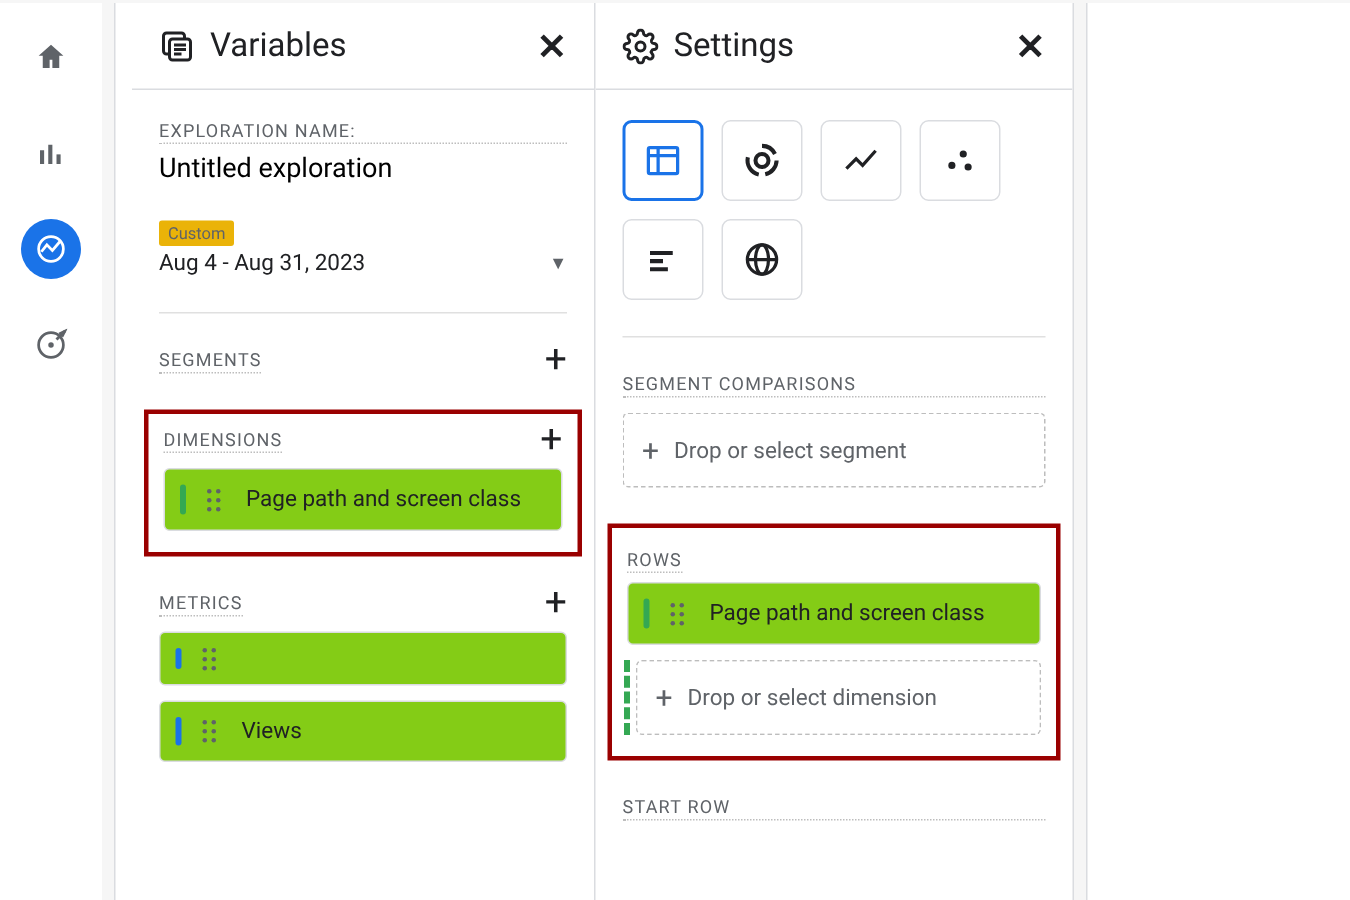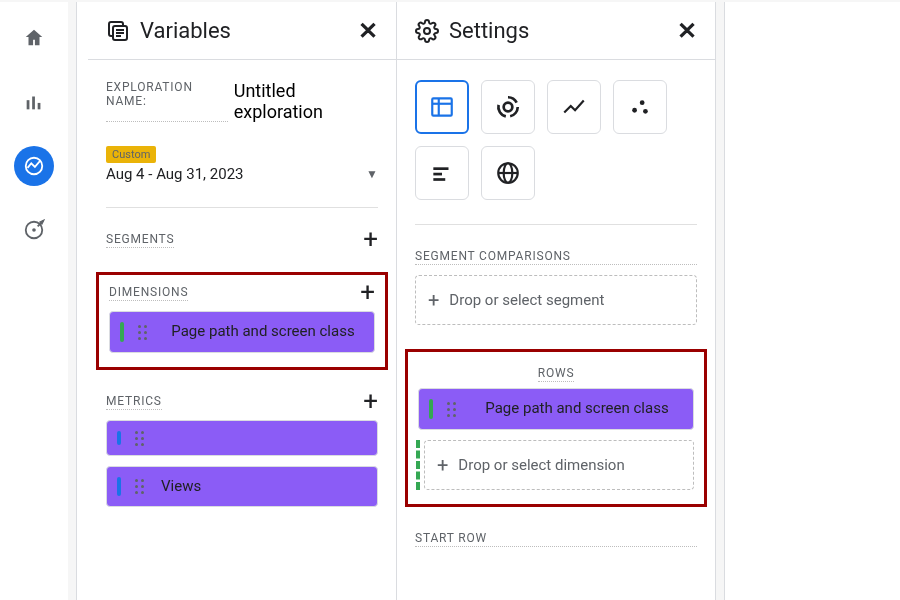--- a/index.html
+++ b/index.html
@@ -84,21 +84,21 @@
   }
   .section-label {
     font-size: 12px;
     letter-spacing: 0.8px;
     color: #5f6368;
     border-bottom: 1px dotted #bdbdbd;
     display: inline-block;
     padding-bottom: 1px;
   }
   .exploration-name {
-    display:flex; flex-direction:row; gap:6px;
+    display:flex; flex-direction:column; gap:6px;
   }
   .exploration-name .value {
     font-size: 18px;
     color: #000000;
   }
   .date-block { display:flex; flex-direction:column; gap:0; }
   .date-badge {
     font-size: 11px;
     color: #5f6368;
     background: #eab308;
@@ -122,33 +122,32 @@
     font-weight: 400;
     color: #202124;
     line-height: 0.6;
     cursor:pointer;
   }
   .highlight-box {
     border: 3px solid #9a0000;
     padding: 10px 10px 14px 10px;
     margin-left: -10px;
     margin-right: -10px;
-    text-align: center;
   }
   .chip {
     border: 1px solid #dadce0;
     border-radius: 4px;
     padding: 10px 12px 10px 10px;
     display:flex;
     align-items:center;
     gap:12px;
     font-size: 15px;
     color:#202124;
     position:relative;
-    background:#8b5cf6;
+    background:#84cc16;
     margin-top: 10px;
   }
   .chip .bar {
     width:4px; align-self:stretch; border-radius:2px;
     background:#34a853;
     margin-right:2px;
   }
   .chip.metric .bar { background:#1a73e8; }
   .drag-dots {
     width:14px; height:14px;

